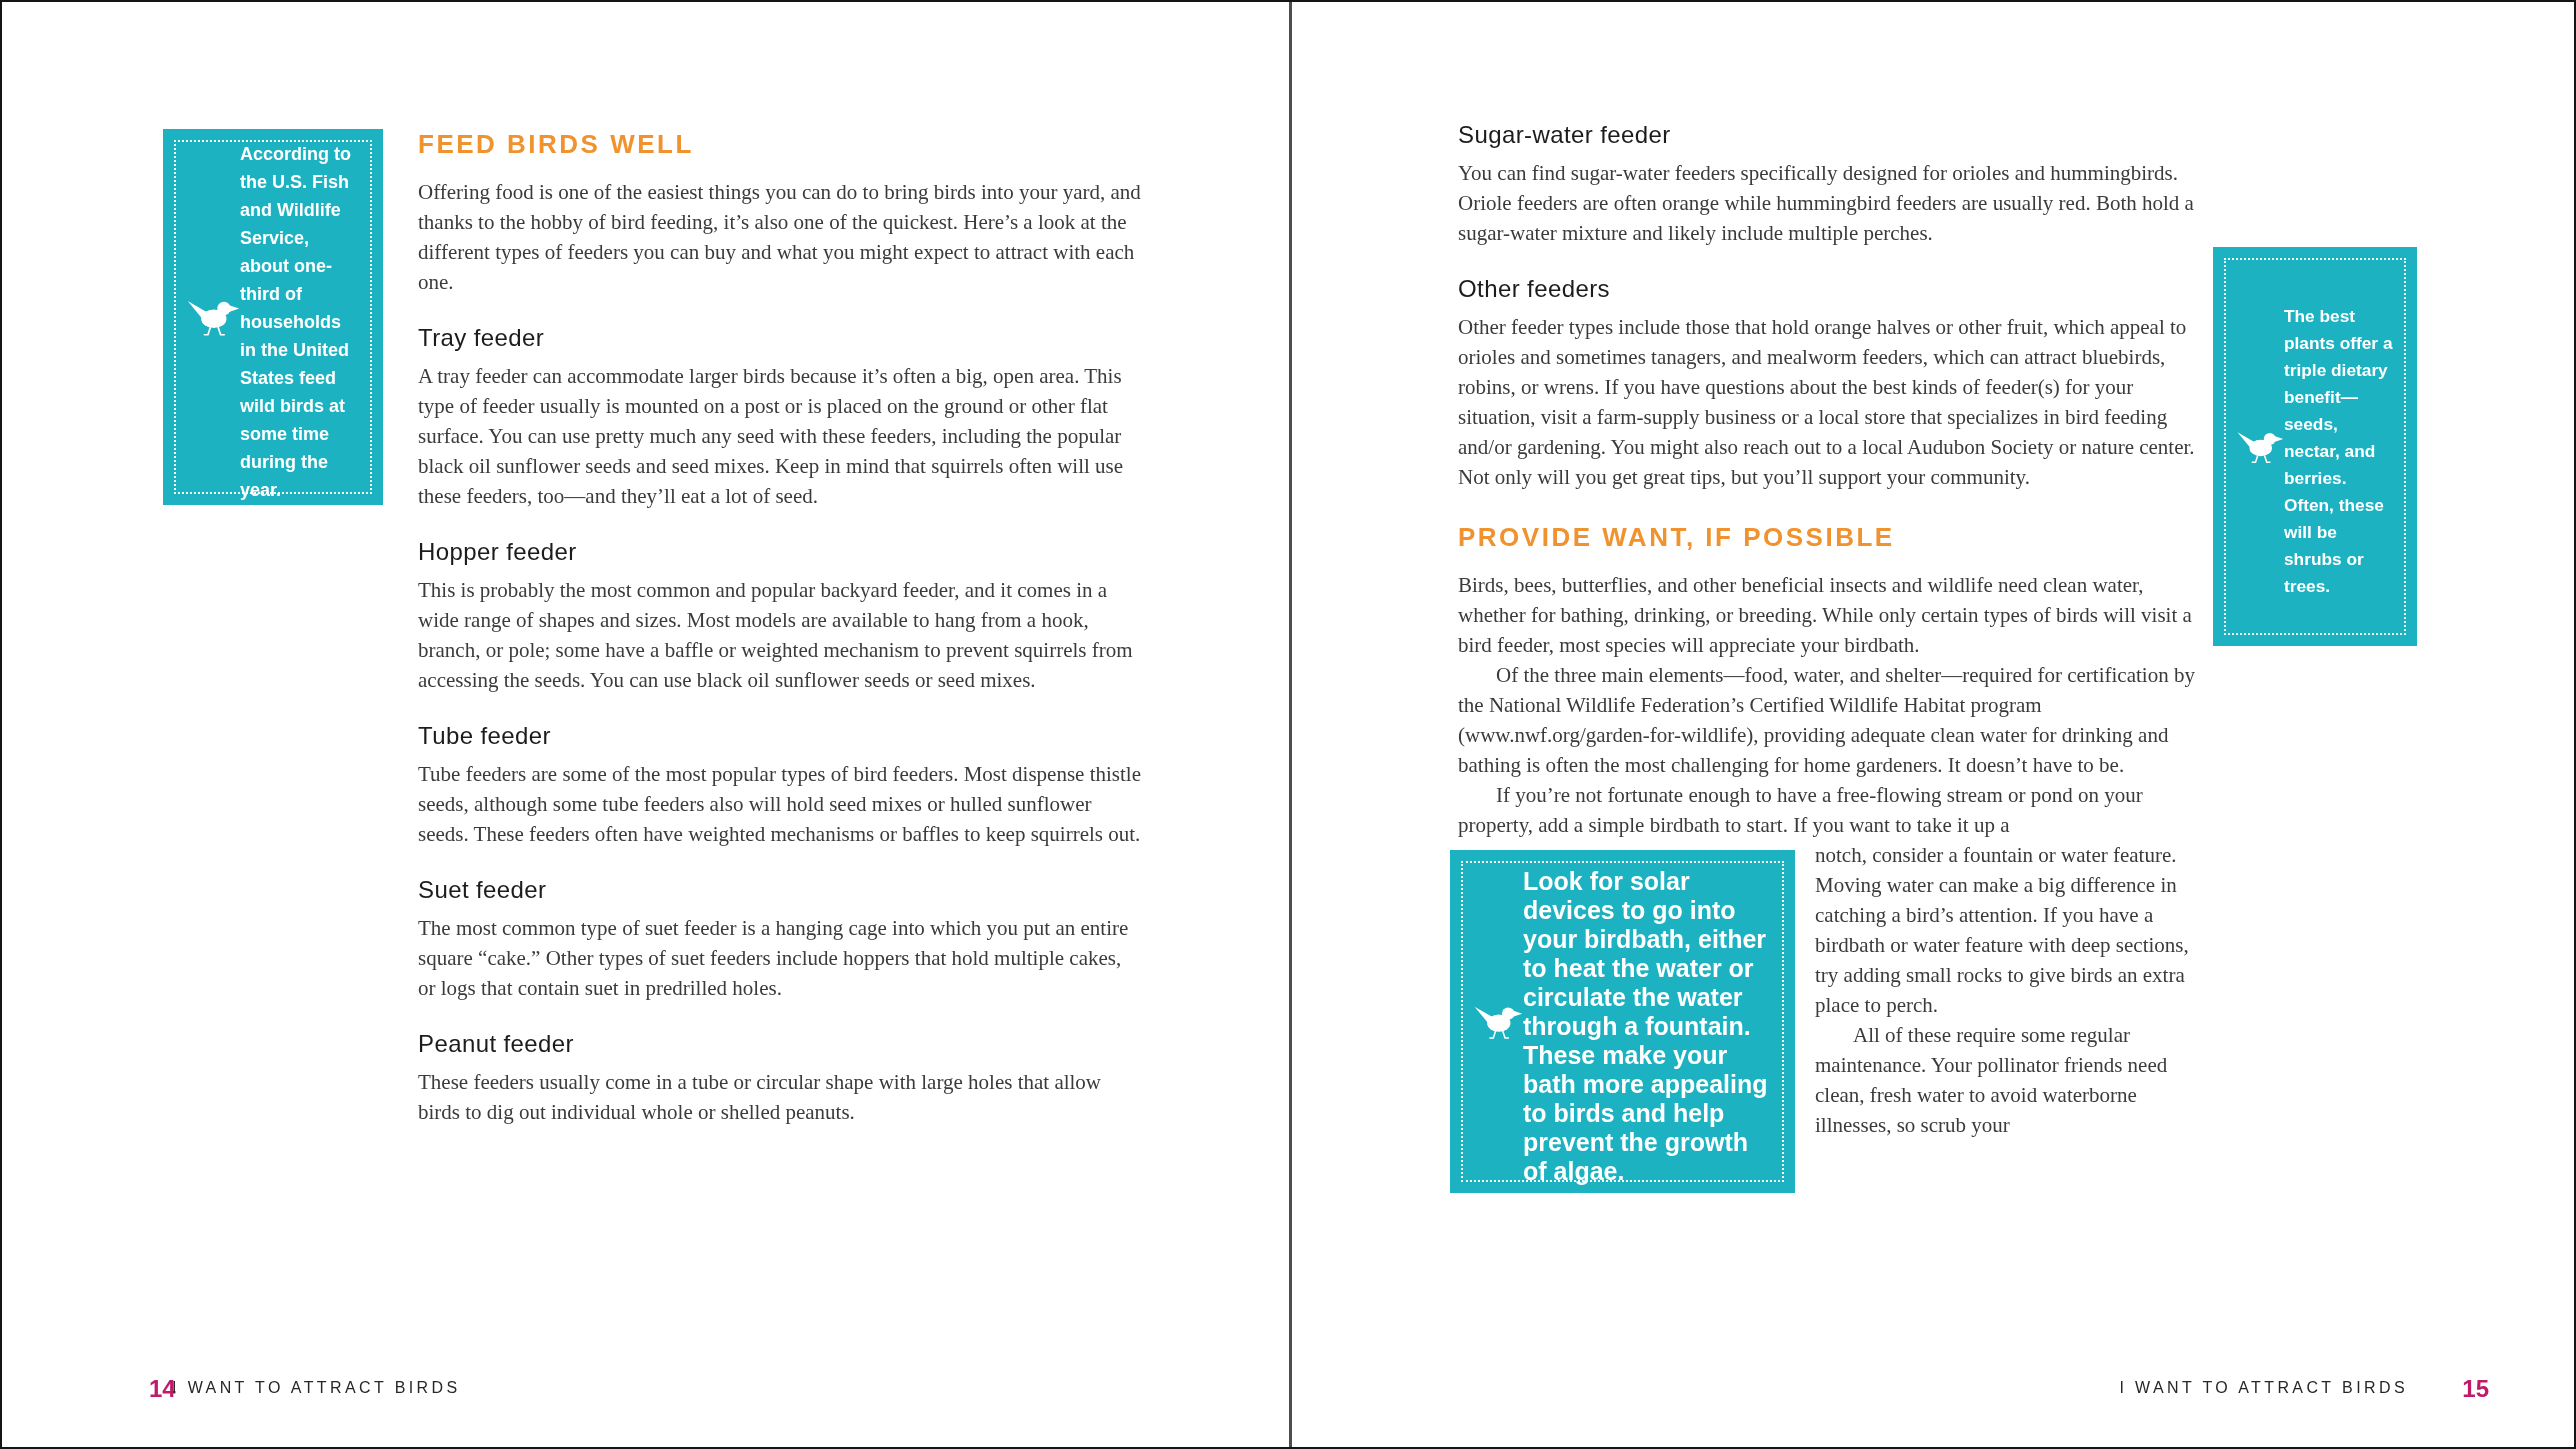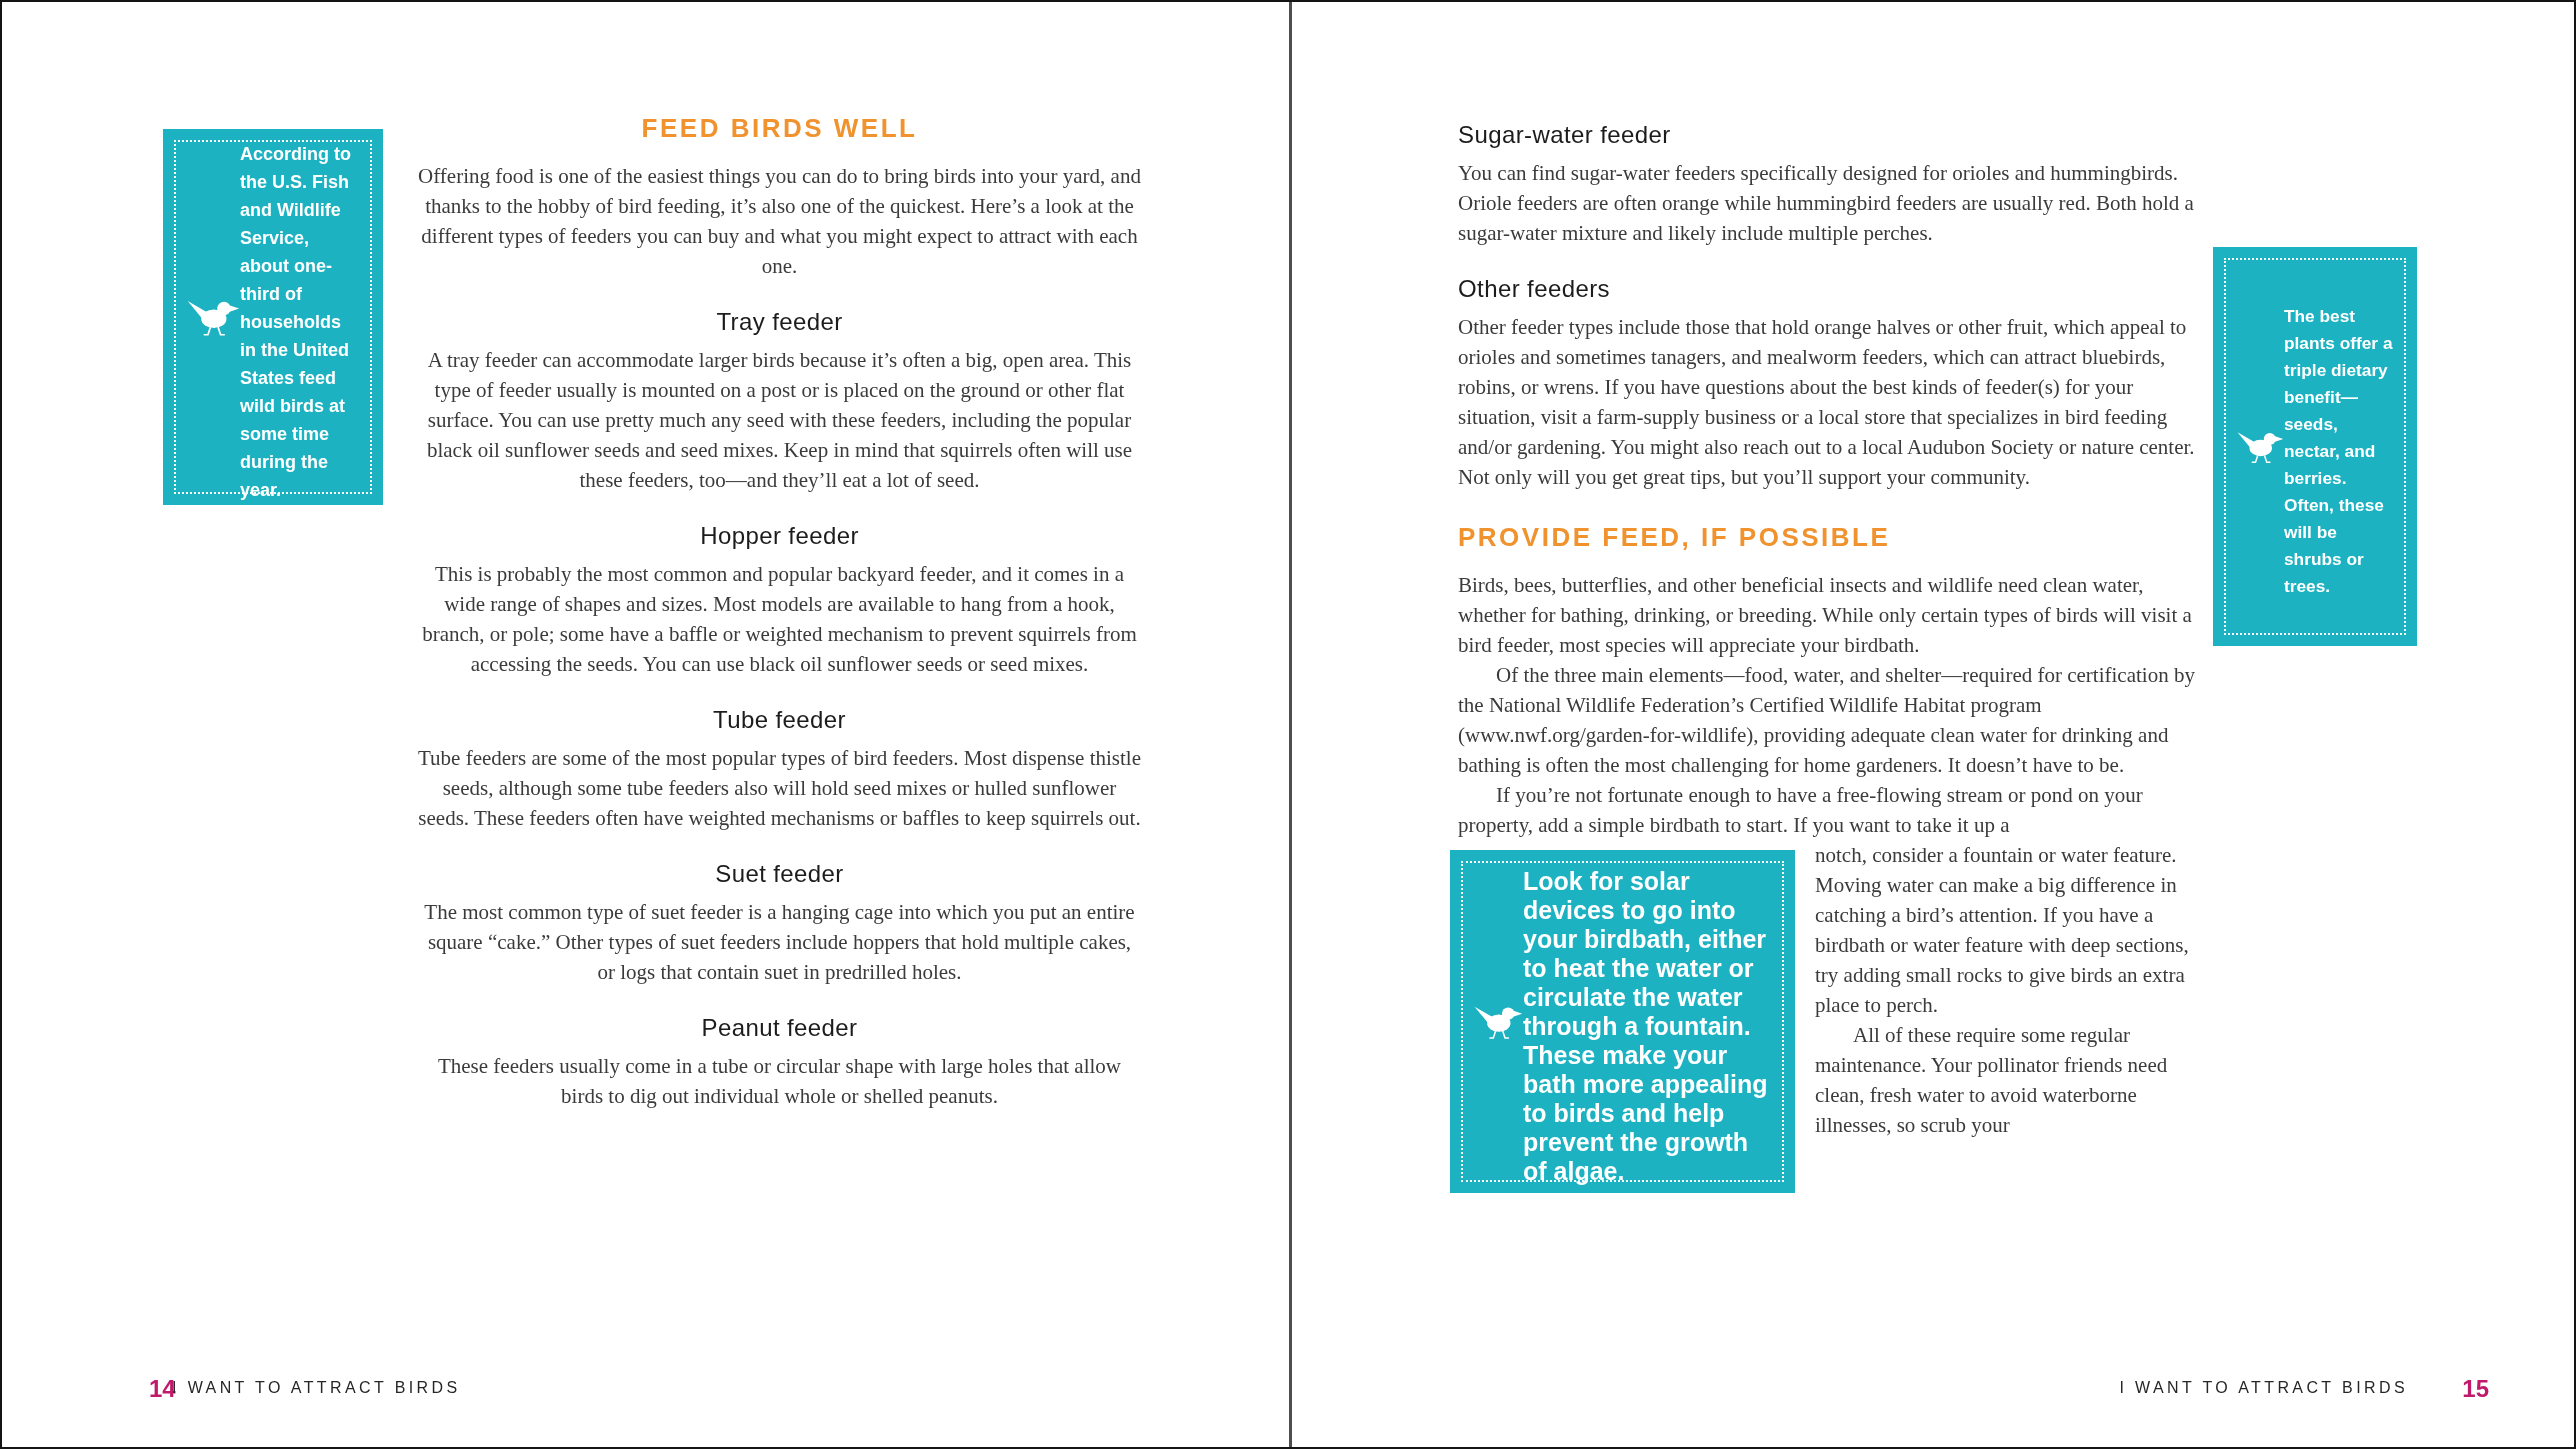--- a/index.html
+++ b/index.html
@@ -14,21 +14,21 @@
   .bodytext{font-family:"Liberation Serif", serif; font-size:21px; line-height:30px; color:#3b3b3b; margin:0;}
   .indent{text-indent:38px;}
   .feeder-head{font-family:"Liberation Sans", sans-serif; font-weight:normal; font-size:24px; line-height:28px;
     color:#1c1c1c; letter-spacing:0.4px; margin:27px 0 9px 0;}
   .first-head{margin-top:0;}
   .orange-head{font-family:"Liberation Sans", sans-serif; font-weight:bold; font-size:26px; line-height:30px;
     color:var(--orange,#f0922d); letter-spacing:2.5px; margin:0 0 18px 0;}
 
   
   .col{position:absolute;}
-  .col-left{left:416px; top:111px; width:723px;text-align:center;}
+  .col-left{left:416px; top:127px; width:723px;}
   .col-right{left:1456px; top:119px; width:758px;}
 
   
   .callout{position:absolute; background:var(--teal,#1cb2c1); color:#fff;}
   .callout-inner{position:absolute; inset:11px; border:2px dotted rgba(255,255,255,.95);
     display:flex; flex-direction:row; align-items:center; justify-content:center; text-align:left;
     padding:6px 10px; box-sizing:border-box;}
   .callout p{font-family:"Liberation Sans", sans-serif; font-weight:bold; margin:10px 0 0 0;}
   .callout-fw{left:161px; top:127px; width:220px; height:376px;}
   .callout-fw p{font-size:18px; line-height:28px;}
@@ -113,21 +113,21 @@
       </div>
     </aside>
 
     <div class="col col-right">
       <h2 class="feeder-head first-head">Sugar-water feeder</h2>
       <p class="bodytext">You can find sugar-water feeders specifically designed for orioles and hummingbirds. Oriole feeders are often orange while hummingbird feeders are usually red. Both hold a sugar-water mixture and likely include multiple perches.</p>
 
       <h2 class="feeder-head">Other feeders</h2>
       <p class="bodytext">Other feeder types include those that hold orange halves or other fruit, which appeal to orioles and sometimes tanagers, and mealworm feeders, which can attract bluebirds, robins, or wrens. If you have questions about the best kinds of feeder(s) for your situation, visit a farm-supply business or a local store that specializes in bird feeding and/or gardening. You might also reach out to a local Audubon Society or nature center. Not only will you get great tips, but you’ll support your community.</p>
 
-      <h1 class="orange-head" style="margin-top:30px;">PROVIDE FEED, IF POSSIBLE</h1>
+      <h1 class="orange-head" style="margin-top:30px;">PROVIDE WANT, IF POSSIBLE</h1>
       <p class="bodytext">Birds, bees, butterflies, and other beneficial insects and wildlife need clean water, whether for bathing, drinking, or breeding. While only certain types of birds will visit a bird feeder, most species will appreciate your birdbath.</p>
       <p class="bodytext indent">Of the three main elements—food, water, and shelter—required for certification by the National Wildlife Federation’s Certified Wildlife Habitat program (www.nwf.org/garden-for-wildlife), providing adequate clean water for drinking and bathing is often the most challenging for home gardeners. It doesn’t have to be.</p>
       <p class="bodytext indent">If you’re not fortunate enough to have a free-flowing stream or pond on your property, add a simple birdbath to start. If you want to take it up a</p>
 
       <div class="wrapzone">
         <aside class="callout callout-solar">
           <div class="callout-inner">
             <span class="bird-icon">
               <svg width="50" height="39" viewBox="0 0 64 48">
                 <polygon points="2,5 28,20 21,28" fill="#fff"></polygon>

